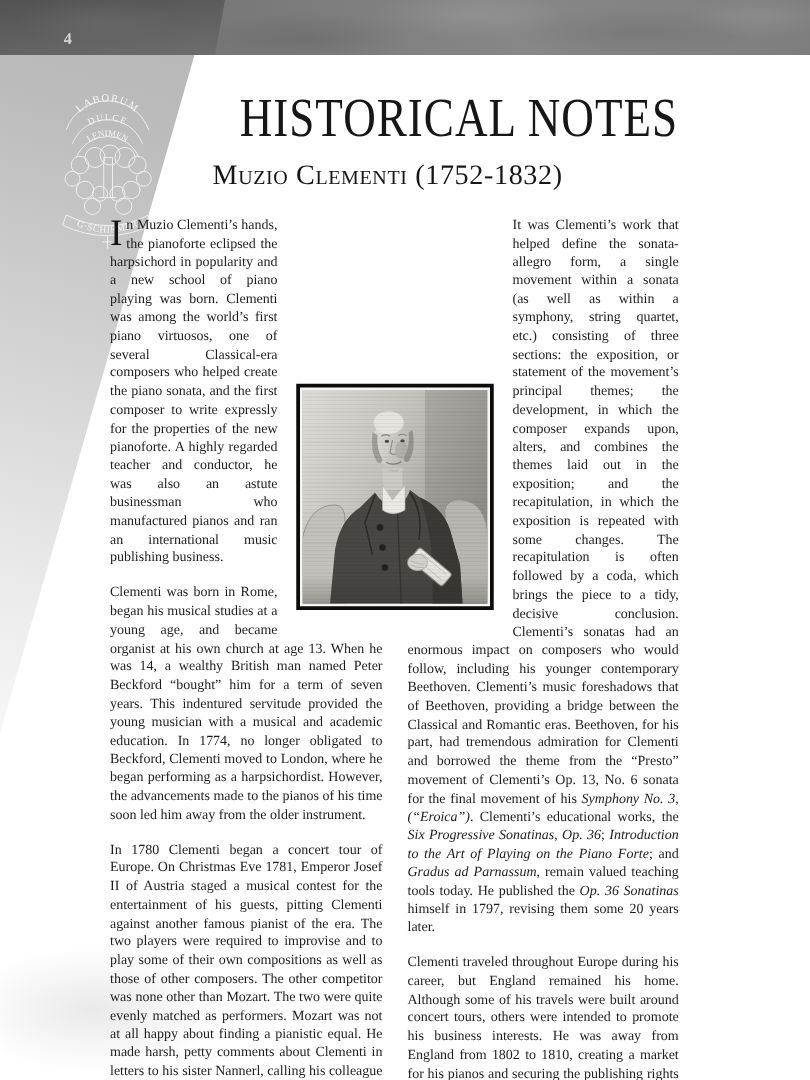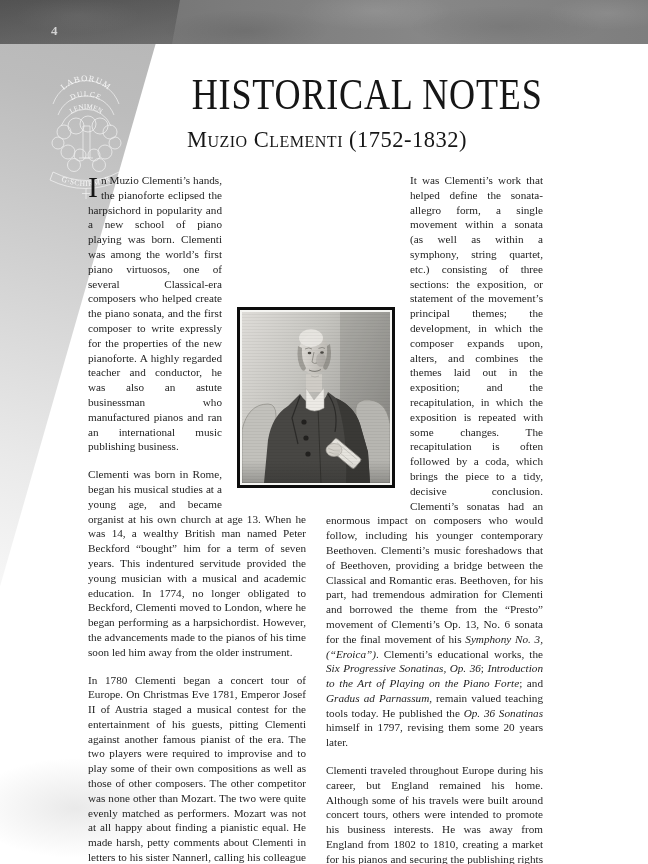--- a/index.html
+++ b/index.html
@@ -29,21 +29,21 @@
   .smudge{position:absolute;left:-30px;top:758px;width:210px;height:100px;
     background:radial-gradient(closest-side, rgba(110,110,110,.15), transparent);}
 
   
   .emblem{position:absolute;left:44px;top:60px;width:84px;height:150px;}
 
   
   .title{position:absolute;top:73px;left:162px;width:330px;text-align:center;
     font-size:44px;line-height:1;letter-spacing:1px;color:#161616;white-space:nowrap;
     transform:scaleX(.82);}
-  .subtitle{position:absolute;top:127px;left:170px;width:314px;text-align:center;
+  .subtitle{position:absolute;top:127px;left:170px;width:314px;text-align:left;
     font-variant:small-caps;font-size:22.5px;letter-spacing:.5px;color:#161616;white-space:nowrap;}
 
   
   .col{position:absolute;top:173px;font-size:11.2px;line-height:14.8px;color:#1d1d1d;}
   .col.left{left:88px;width:218px;}
   .col.right{left:326px;width:217px;}
   .col p{margin:0 0 13px;text-align:justify;}
   .it{font-style:italic;}
   .dropcap{float:left;font-size:30px;line-height:25px;padding:1px 3px 0 0;color:#161616;}
   .spacer-r{float:right;width:76px;height:186px;margin:134px 0 4px 8px;}

